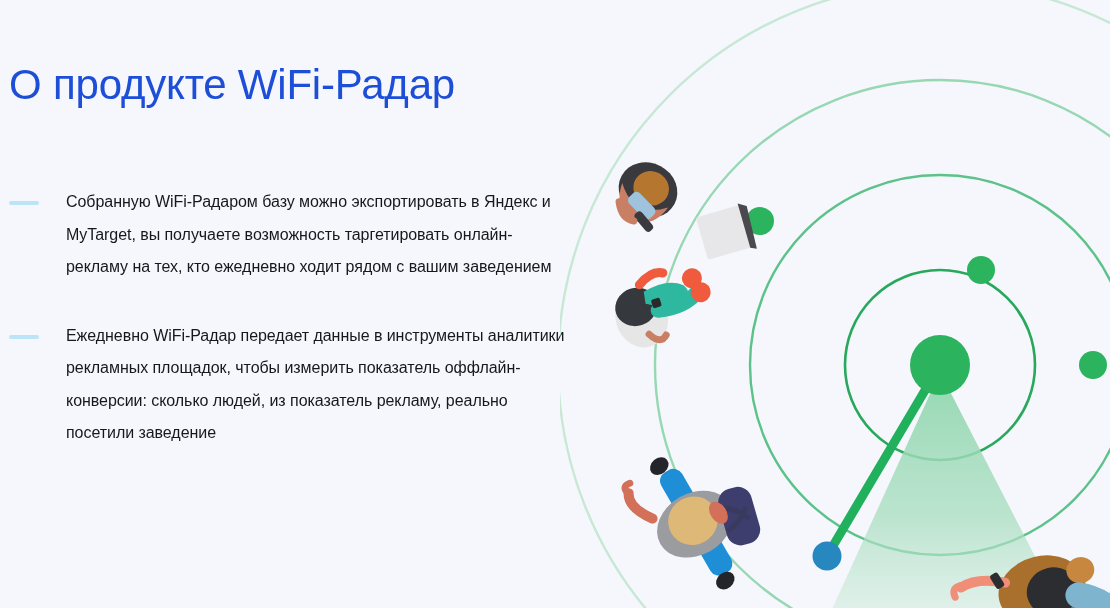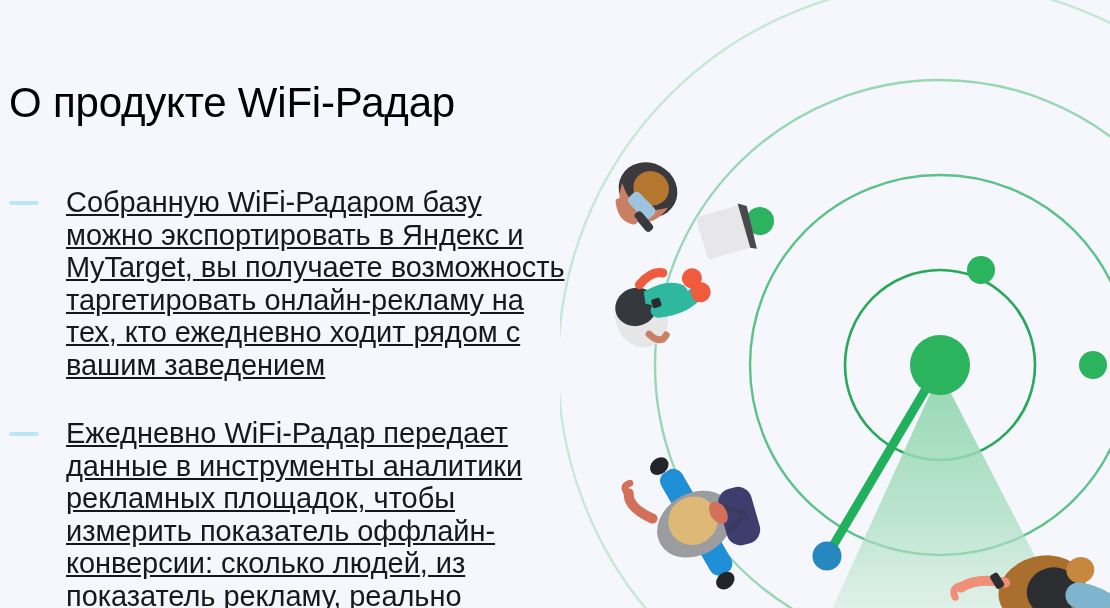--- a/index.html
+++ b/index.html
@@ -21,27 +21,27 @@
   #text-col {
     position: absolute;
     left: 0;
     top: 0;
     width: 580px;
     height: 608px;
   }
   #page-title {
     position: absolute;
     left: 9px;
-    top: 50px;
+    top: 32px;
     font-size: 42px;
     font-weight: 400;
     letter-spacing: -0.2px;
     line-height: 50px;
     white-space: nowrap;
-    color: #000000;
+    color: #1d4ed8;
     margin-top: 28px;
   }
   #bullet-list {
     position: absolute;
     left: 9px;
     top: 186px;
     width: 560px;
   }
   .bullet-item {
     position: relative;
@@ -53,25 +53,24 @@
     flex: 0 0 auto;
     width: 30px;
     height: 4px;
     border-radius: 2px;
     background: #BCE4F7;
     margin-top: 15px;
     margin-right: 27px;
   }
   .bullet-text {
     flex: 1 1 auto;
-    font-size: 29px;
+    font-size: 16px;
     line-height: 32.5px;
     color: #16181C;
     letter-spacing: -0.05px;
-    text-decoration: underline;
   }
 
   
   #illustration {
     position: absolute;
     left: 560px;
     top: 0;
     width: 550px;
     height: 608px;
   }

